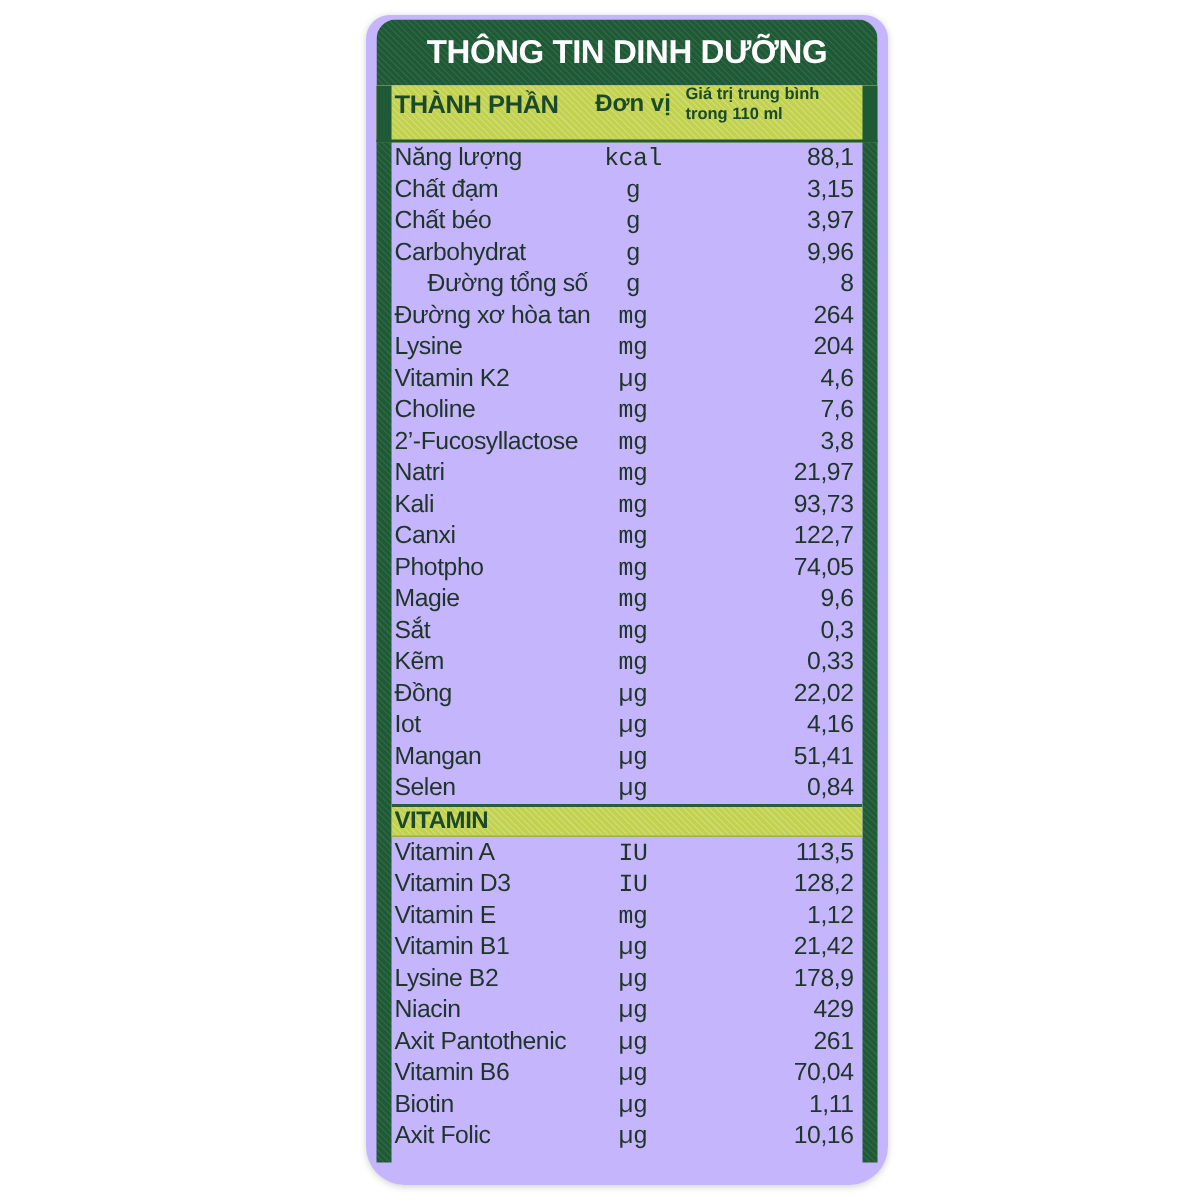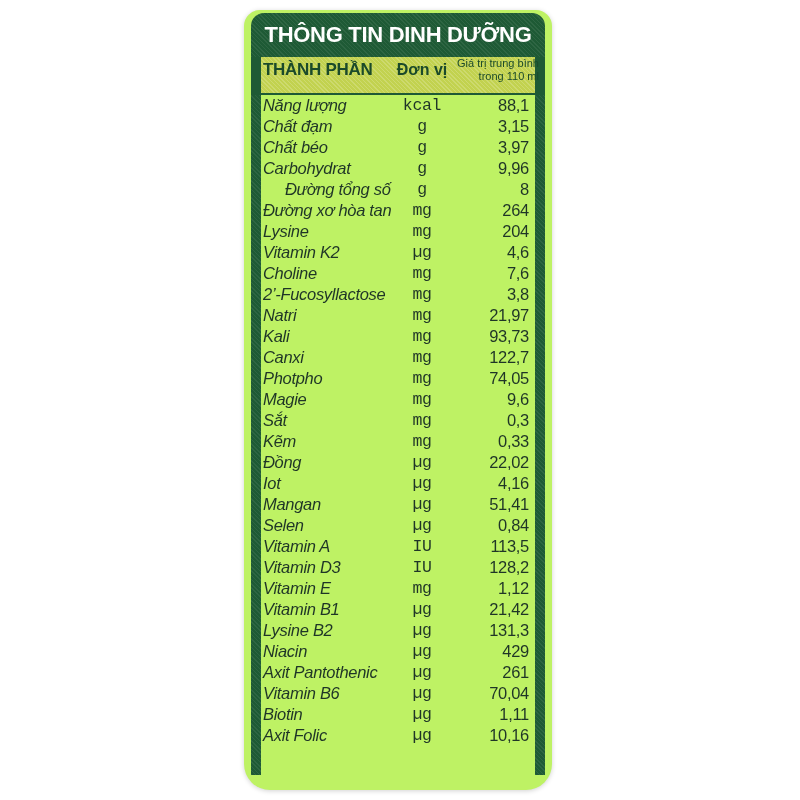--- a/index.html
+++ b/index.html
@@ -8,23 +8,23 @@
     width: 800px;
     height: 800px;
     background: #ffffff;
     font-family: "Liberation Sans", "DejaVu Sans", sans-serif;
     overflow: hidden;
   }
   .label {
     position: absolute;
     left: 244px;
     top: 10px;
-    width: 308px;
+    width: 348px;
     height: 780px;
-    background: #bef264;
+    background: #c4b5fd;
     border-radius: 16px 16px 26px 26px;
     box-shadow: 0 1px 5px rgba(0,0,0,0.18);
     overflow: hidden;
   }
   
   .title-band {
     position: absolute;
     top: 3px; left: 7px; right: 7px;
     height: 44px;
     background: #1e5a35;
@@ -51,21 +51,21 @@
     border-right: 10px solid #1e5a35;
     border-bottom: 2px solid #1e5a35;
     display: grid;
     grid-template-columns: 124px 70px 1fr;
     align-items: center;
     padding: 0 6px 12px 2px;
     color: #1b4a2a;
   }
   .col-ing   { font-weight: 700; font-size: 17px; letter-spacing: -0.3px; white-space: nowrap; }
   .col-unit  { font-weight: 700; font-size: 16px; text-align: center; white-space: nowrap; }
-  .col-val   { font-weight: 400; font-size: 11px; line-height: 12.5px; text-align: right; white-space: nowrap; }
+  .col-val   { font-weight: 700; font-size: 11px; line-height: 12.5px; white-space: nowrap; }
   
   .side-strip {
     position: absolute;
     top: 85px;
     width: 10px;
     height: 680px;
     background: #1e5a35;
     background-image: repeating-linear-gradient(45deg, rgba(255,255,255,0.07) 0 1px, transparent 1px 3px);
   }
   .side-strip.left  { left: 7px; }
@@ -80,21 +80,21 @@
   .row {
     height: 21px;
     display: grid;
     grid-template-columns: 124px 70px 1fr;
     align-items: center;
     padding: 0 6px 0 2px;
     color: #1f3527;
     font-size: 16.5px;
     letter-spacing: -0.3px;
   }
-  .row .cell-name  { white-space: nowrap; overflow: visible; font-style: italic; }
+  .row .cell-name  { white-space: nowrap; overflow: visible; }
   .row.indent .cell-name { padding-left: 22px; }
   .row .cell-unit  { text-align: center; white-space: nowrap; font-family: Liberation Mono, monospace; }
   .row .cell-value { text-align: right; white-space: nowrap; }
   .section-band {
     height: 22px;
     box-sizing: border-box;
     background: #c2d24f;
     background-image: repeating-linear-gradient(45deg, rgba(255,255,255,0.18) 0 1px, transparent 1px 3px);
     border-top: 2px solid #2a5c38;
     border-bottom: 1px solid #9db04a;
@@ -231,20 +231,23 @@
         <div class="row">
           <span class="cell cell-name">Mangan</span>
           <span class="cell cell-unit">µg</span>
           <span class="cell cell-value">51,41</span>
         </div>
         <div class="row">
           <span class="cell cell-name">Selen</span>
           <span class="cell cell-unit">µg</span>
           <span class="cell cell-value">0,84</span>
         </div>
+        <div class="section-band">
+          <span>VITAMIN</span>
+        </div>
         <div class="row">
           <span class="cell cell-name">Vitamin A</span>
           <span class="cell cell-unit">IU</span>
           <span class="cell cell-value">113,5</span>
         </div>
         <div class="row">
           <span class="cell cell-name">Vitamin D3</span>
           <span class="cell cell-unit">IU</span>
           <span class="cell cell-value">128,2</span>
         </div>
@@ -254,21 +257,21 @@
           <span class="cell cell-value">1,12</span>
         </div>
         <div class="row">
           <span class="cell cell-name">Vitamin B1</span>
           <span class="cell cell-unit">µg</span>
           <span class="cell cell-value">21,42</span>
         </div>
         <div class="row">
           <span class="cell cell-name">Lysine B2</span>
           <span class="cell cell-unit">µg</span>
-          <span class="cell cell-value">131,3</span>
+          <span class="cell cell-value">178,9</span>
         </div>
         <div class="row">
           <span class="cell cell-name">Niacin</span>
           <span class="cell cell-unit">µg</span>
           <span class="cell cell-value">429</span>
         </div>
         <div class="row">
           <span class="cell cell-name">Axit Pantothenic</span>
           <span class="cell cell-unit">µg</span>
           <span class="cell cell-value">261</span>

